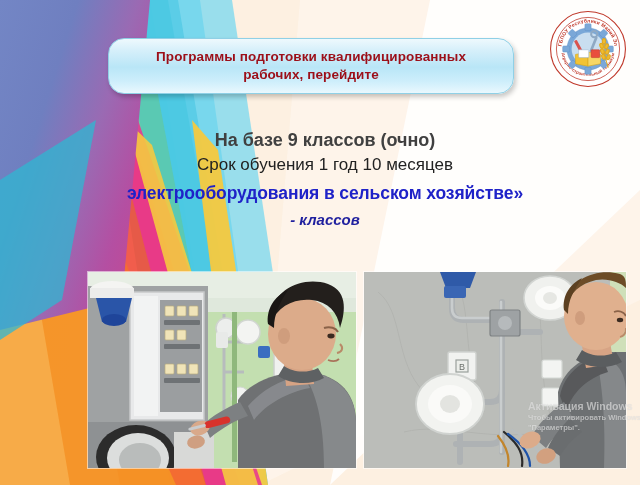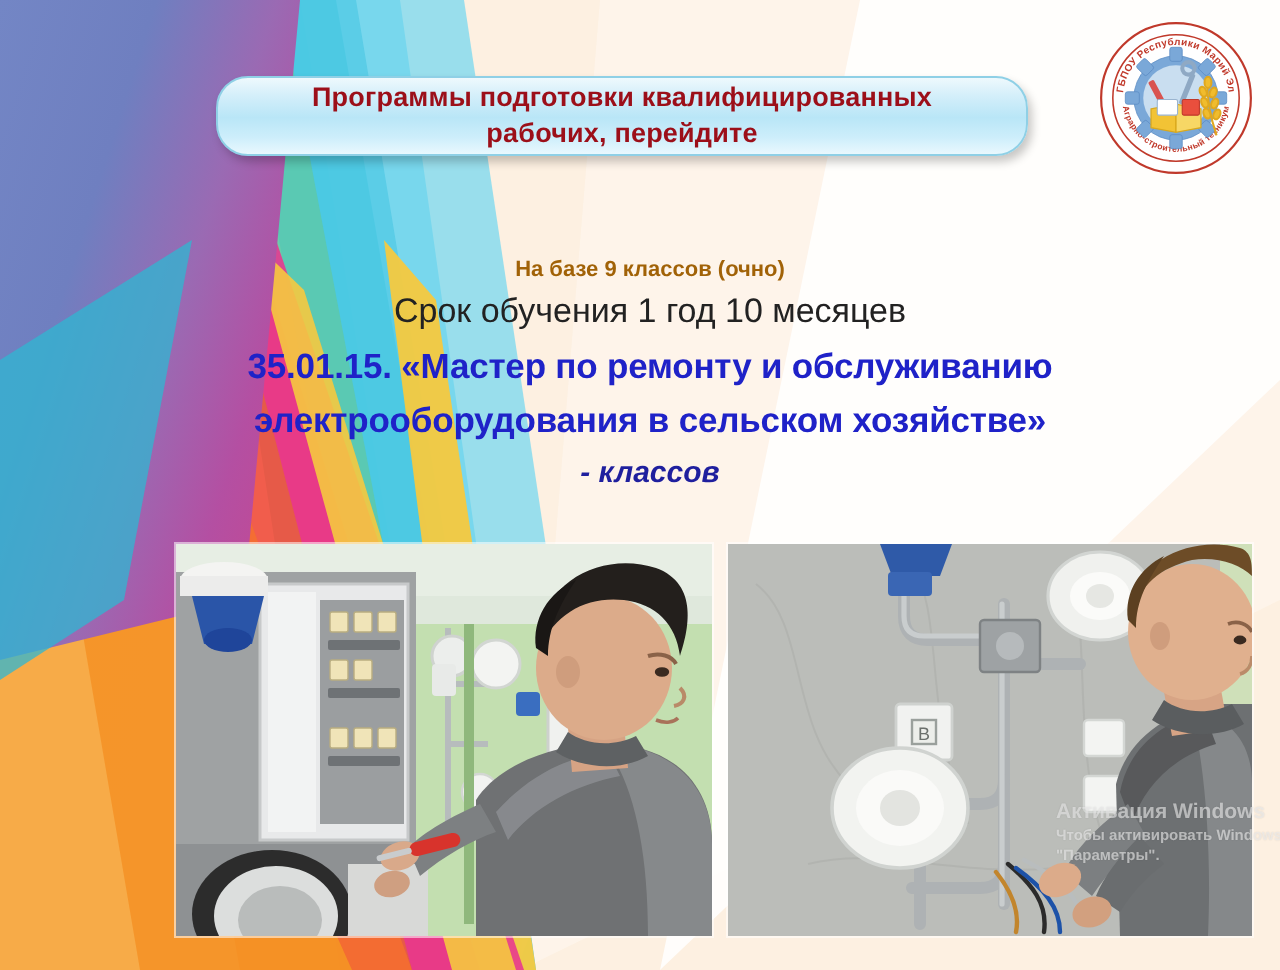--- a/index.html
+++ b/index.html
@@ -47,21 +47,21 @@
     box-shadow: 0 0 0 1px rgba(255,255,255,.55);
   }
   .photo-inner { position: absolute; inset: 0; }
 
   
   .plaque {
     position: absolute;
     left: 108px;
     top: 38px;
     width: 406px;
-    height: 40px;
+    height: 56px;
     border-radius: 16px;
     background: linear-gradient(180deg,
       #eef9fd 0%,
       #d5effa 22%,
       #b9e6f7 52%,
       #cdeefb 78%,
       #e9f8fe 100%);
     border: 1px solid #8fd0e6;
     box-shadow: 2px 3px 5px rgba(0,0,0,.22);
     display: flex;
@@ -90,23 +90,23 @@
 
   
   .textblock {
     position: absolute;
     left: 60px;
     top: 128px;
     width: 530px;
     text-align: center;
   }
   .line-1 {
-    font-size: 11px;
+    font-size: 18px;
     font-weight: bold;
-    color: #a16207;
+    color: #404040;
     line-height: 1.35;
   }
   .line-2 {
     font-size: 17px;
     font-weight: normal;
     color: #222222;
     line-height: 1.45;
     margin-top: 1px;
   }
   .line-3 {
@@ -241,21 +241,20 @@
       <path d="M-16,-6 L0,-9 L0,9 L-16,6 Z" fill="#f2c335" stroke="#d9a81c" stroke-width=".8"></path>
       <path d="M16,-6 L0,-9 L0,9 L16,6 Z" fill="#f7d765" stroke="#d9a81c" stroke-width=".8"></path>
       <rect x="-12" y="-12" width="13" height="10" rx="1" fill="#ffffff" stroke="#9ab4cf" stroke-width=".7"></rect>
       <rect x="4" y="-12" width="11" height="10" rx="1" fill="#e94f3d" stroke="#c0392b" stroke-width=".7"></rect>
     </g>
   </svg>
 
   <div class="textblock">
     <div class="line-1">На базе 9 классов  (очно)</div>
     <div class="line-2">Срок обучения 1 год 10 месяцев</div>
-    <div class="line-3">35.01.15.  «Мастер по ремонту и обслуживанию</div>
     <div class="line-3">электрооборудования в сельском хозяйстве»</div>
     <div class="line-4">- классов</div>
   </div>
 
   <div class="photo" style="left:88px; top:272px; width:268px; height:196px;">
     <svg class="photo-inner" viewBox="0 0 268 196" preserveAspectRatio="none">
 
       <rect x="0" y="0" width="268" height="196" fill="#c3dfb0"></rect>
       <rect x="0" y="0" width="268" height="26" fill="#e7eee4"></rect>
       <rect x="120" y="26" width="148" height="14" fill="#dfe8dc"></rect>

